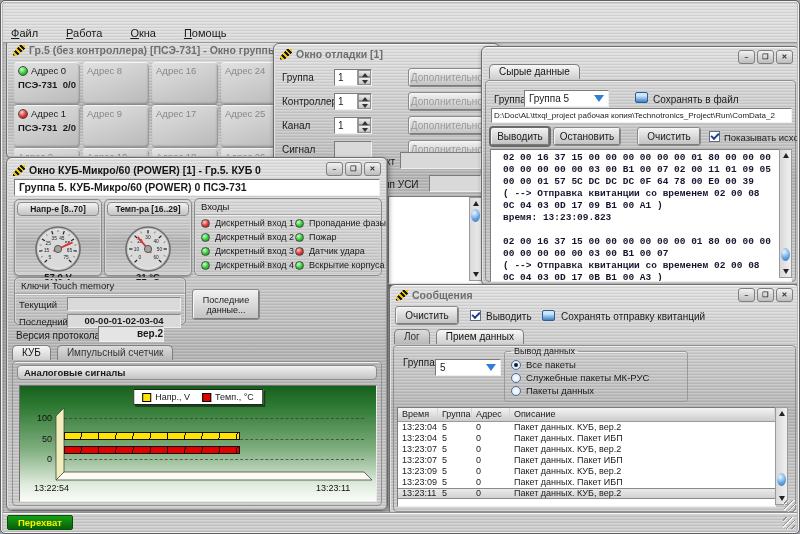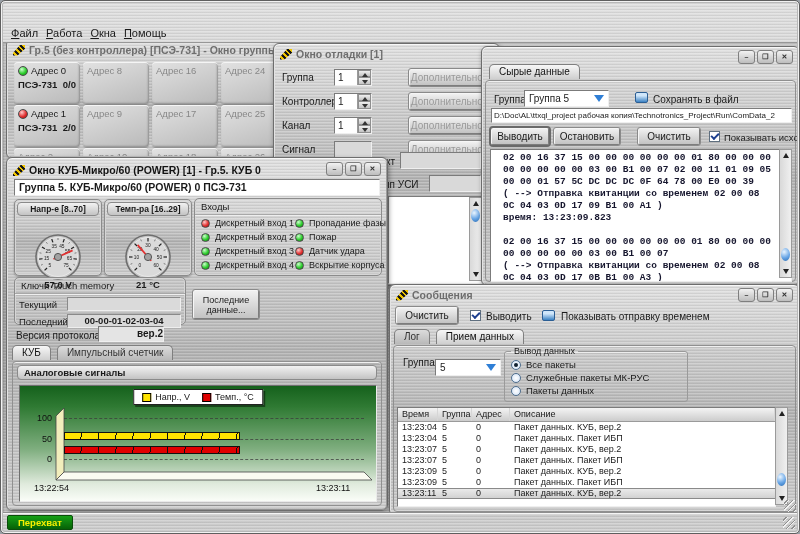--- a/index.html
+++ b/index.html
@@ -11,21 +11,21 @@
   .metal {
     background:
       repeating-linear-gradient(180deg, rgba(255,255,255,.20) 0 1px, rgba(0,0,0,0) 1px 2px, rgba(90,90,90,.10) 2px 3px),
       linear-gradient(180deg,#e0e0e0,#bfbfbf 45%,#b2b2b2 55%,#cdcdcd);
   }
   .main-frame { position:absolute; inset:0; border:1px solid #5f5f5f; border-radius:5px;
     box-shadow: inset 0 0 0 1px #f2f2f2, inset 0 0 0 2px #b8b8b8; }
   .main-titlebar { position:absolute; left:2px; top:2px; right:2px; height:20px;
     display:flex; align-items:center; gap:5px; padding:0 4px; font-weight:bold; font-size:11.5px; }
   .menubar { position:absolute; left:2px; top:23px; right:2px; height:18px;
-    display:flex; align-items:center; gap:8px; padding:0 8px;
+    display:flex; align-items:center; gap:28px; padding:0 8px;
     border-bottom:1px solid #979797; box-shadow:0 1px 0 #ededed; }
   .menu-item { cursor:default; }
   .menu-item::first-letter { text-decoration:underline; }
   .mdi { position:absolute; left:2px; top:42px; right:2px; bottom:21px; overflow:hidden;
     box-shadow: inset 1px 1px 2px rgba(0,0,0,.25); }
   .statusbar { position:absolute; left:2px; right:2px; bottom:2px; height:18px;
     border-top:1px solid #8f8f8f; box-shadow: inset 0 1px 0 #f5f5f5; }
   .status-badge { position:absolute; left:4px; top:2px; height:13px; line-height:13px; padding:0 10px;
     background:linear-gradient(#17a017,#066106); border:1px solid #titre; border:1px solid #0a4d0a;
     color:#f8ef00; font-weight:bold; font-size:9.5px; border-radius:2px; }
@@ -113,21 +113,21 @@
   .dbg-label { width:52px; font-size:10px; }
   .spinfield { width:38px; height:17px; display:flex; align-items:center; }
   .spinfield .val { flex:1; padding-left:3px; font-size:10px; }
   .plabel { position:absolute; font-size:10px; }
   .listbox { position:absolute; background:#fff; border:1px solid; border-color:#7b7b7b #efefef #efefef #7b7b7b; }
 
   
   .hdrfield { position:absolute; font-weight:bold; font-size:10.5px; line-height:15px; padding-left:4px; white-space:nowrap; overflow:hidden; }
   .gpanel { position:absolute; border-radius:5px; box-shadow: inset 0 0 0 1px #d6d6d6, 0 1px 2px rgba(0,0,0,.3);
     border:1px solid #8c8c8c; box-sizing:border-box; text-align:center; }
-  .gtitle { margin:2px 2px 16px; border-radius:4px; background:linear-gradient(#f2f2f2,#c3c3c3); border:1px solid #8a8a8a;
+  .gtitle { margin:2px 2px 8px; border-radius:4px; background:linear-gradient(#f2f2f2,#c3c3c3); border:1px solid #8a8a8a;
     font-weight:bold; font-size:8.5px; padding:1px 0; white-space:nowrap; }
   .gvalue { font-weight:bold; font-size:9.5px; margin-top:-3px; }
   .ipanel { position:absolute; border:1px solid #8c8c8c; border-radius:5px; box-sizing:border-box;
     box-shadow: inset 0 0 0 1px #d6d6d6; }
   .ipanel-title { font-weight:normal; font-size:9.5px; padding:2px 0 0 6px; border-bottom:1px solid #a8a8a8;
     box-shadow:0 1px 0 #eee; padding-bottom:2px; }
   .ledrow { display:flex; align-items:center; gap:5px; height:14px; font-size:9px; white-space:nowrap; }
   .tm-row { display:flex; align-items:center; margin:3px 4px 0; font-size:9.5px; }
   .tm-label { width:48px; }
   .tm-field { flex:1; height:12px; background:#dadada; border:1px solid; border-color:#8a8a8a #eee #eee #8a8a8a;
@@ -518,21 +518,21 @@
         <span class="winbtns">
             <span class="winbtn minimize"></span>
             <span class="winbtn maximize"></span>
             <span class="winbtn close"></span>
           </span>
       </div>
       <div class="btn" style="position:absolute;left:6px;top:22px;width:62px;height:17px">Очистить</div>
       <span class="cb checked" style="position:absolute;left:80px;top:25px"></span>
       <span class="small-label" style="left:96px;top:26px">Выводить</span>
       <span class="disk-icon" style="position:absolute;left:152px;top:25px"></span>
-      <span class="small-label" style="left:171px;top:26px">Показывать отправку временем</span>
+      <span class="small-label" style="left:171px;top:26px">Сохранять отправку квитанций</span>
       <div style="position:absolute;left:4px;top:44px">
         <span class="tab">Лог</span>
         <span class="tab active">Прием данных</span>
       </div>
       <div class="etched" style="position:absolute;left:3px;top:60px;right:3px;bottom:3px">
         <span class="small-label" style="left:9px;top:11px">Группа</span>
         <div class="combo" style="left:41px;top:13px;width:66px;height:17px">
           <span>5</span>
           <span class="combo-arrow"></span>
         </div>

